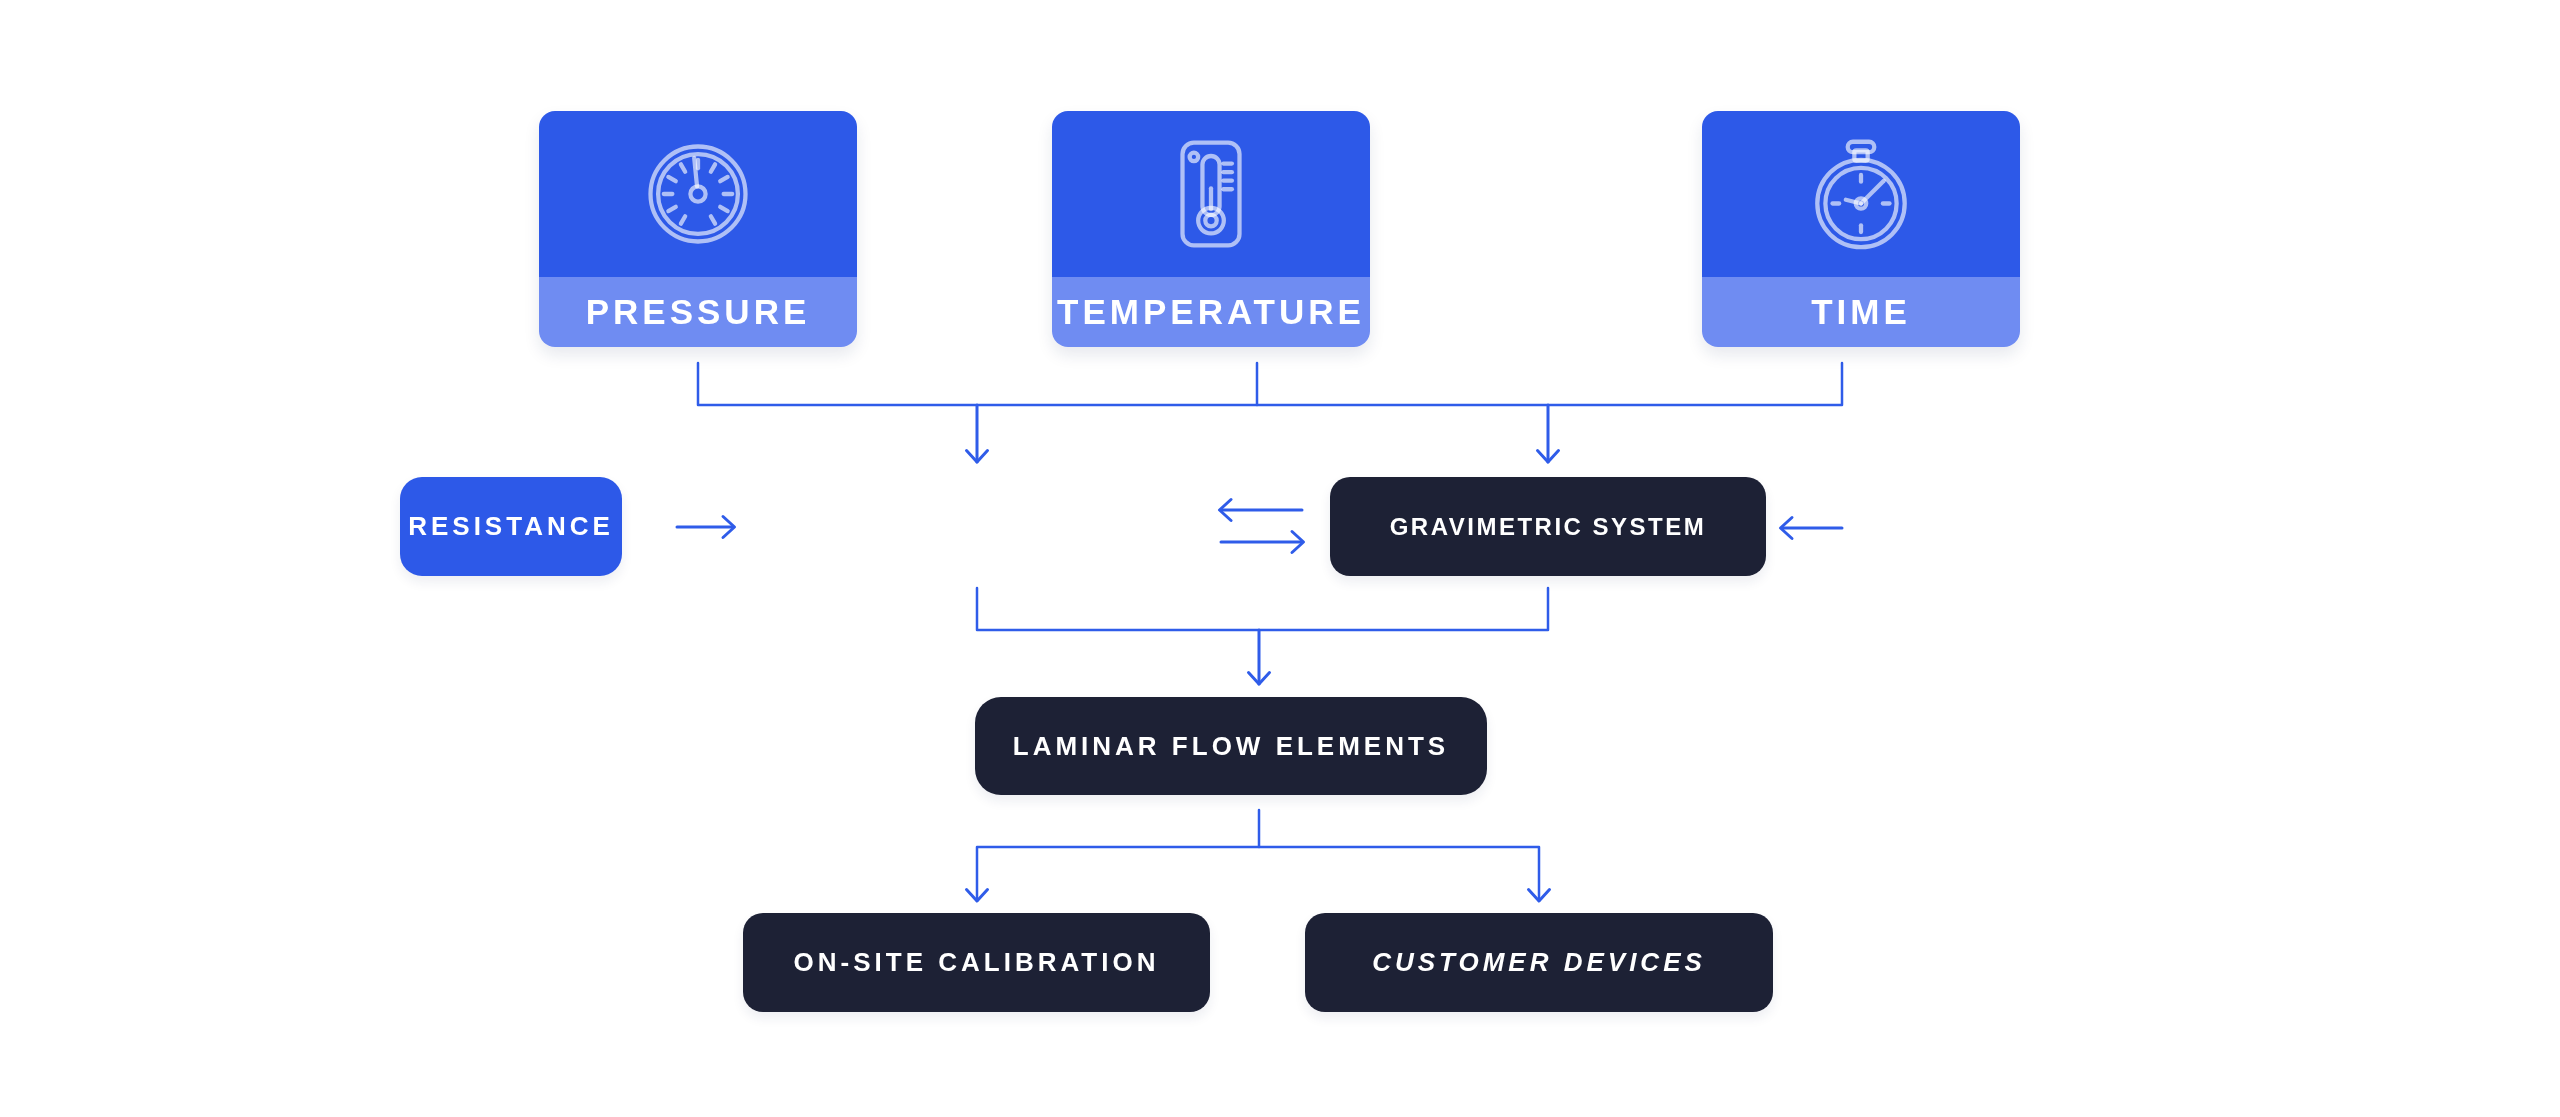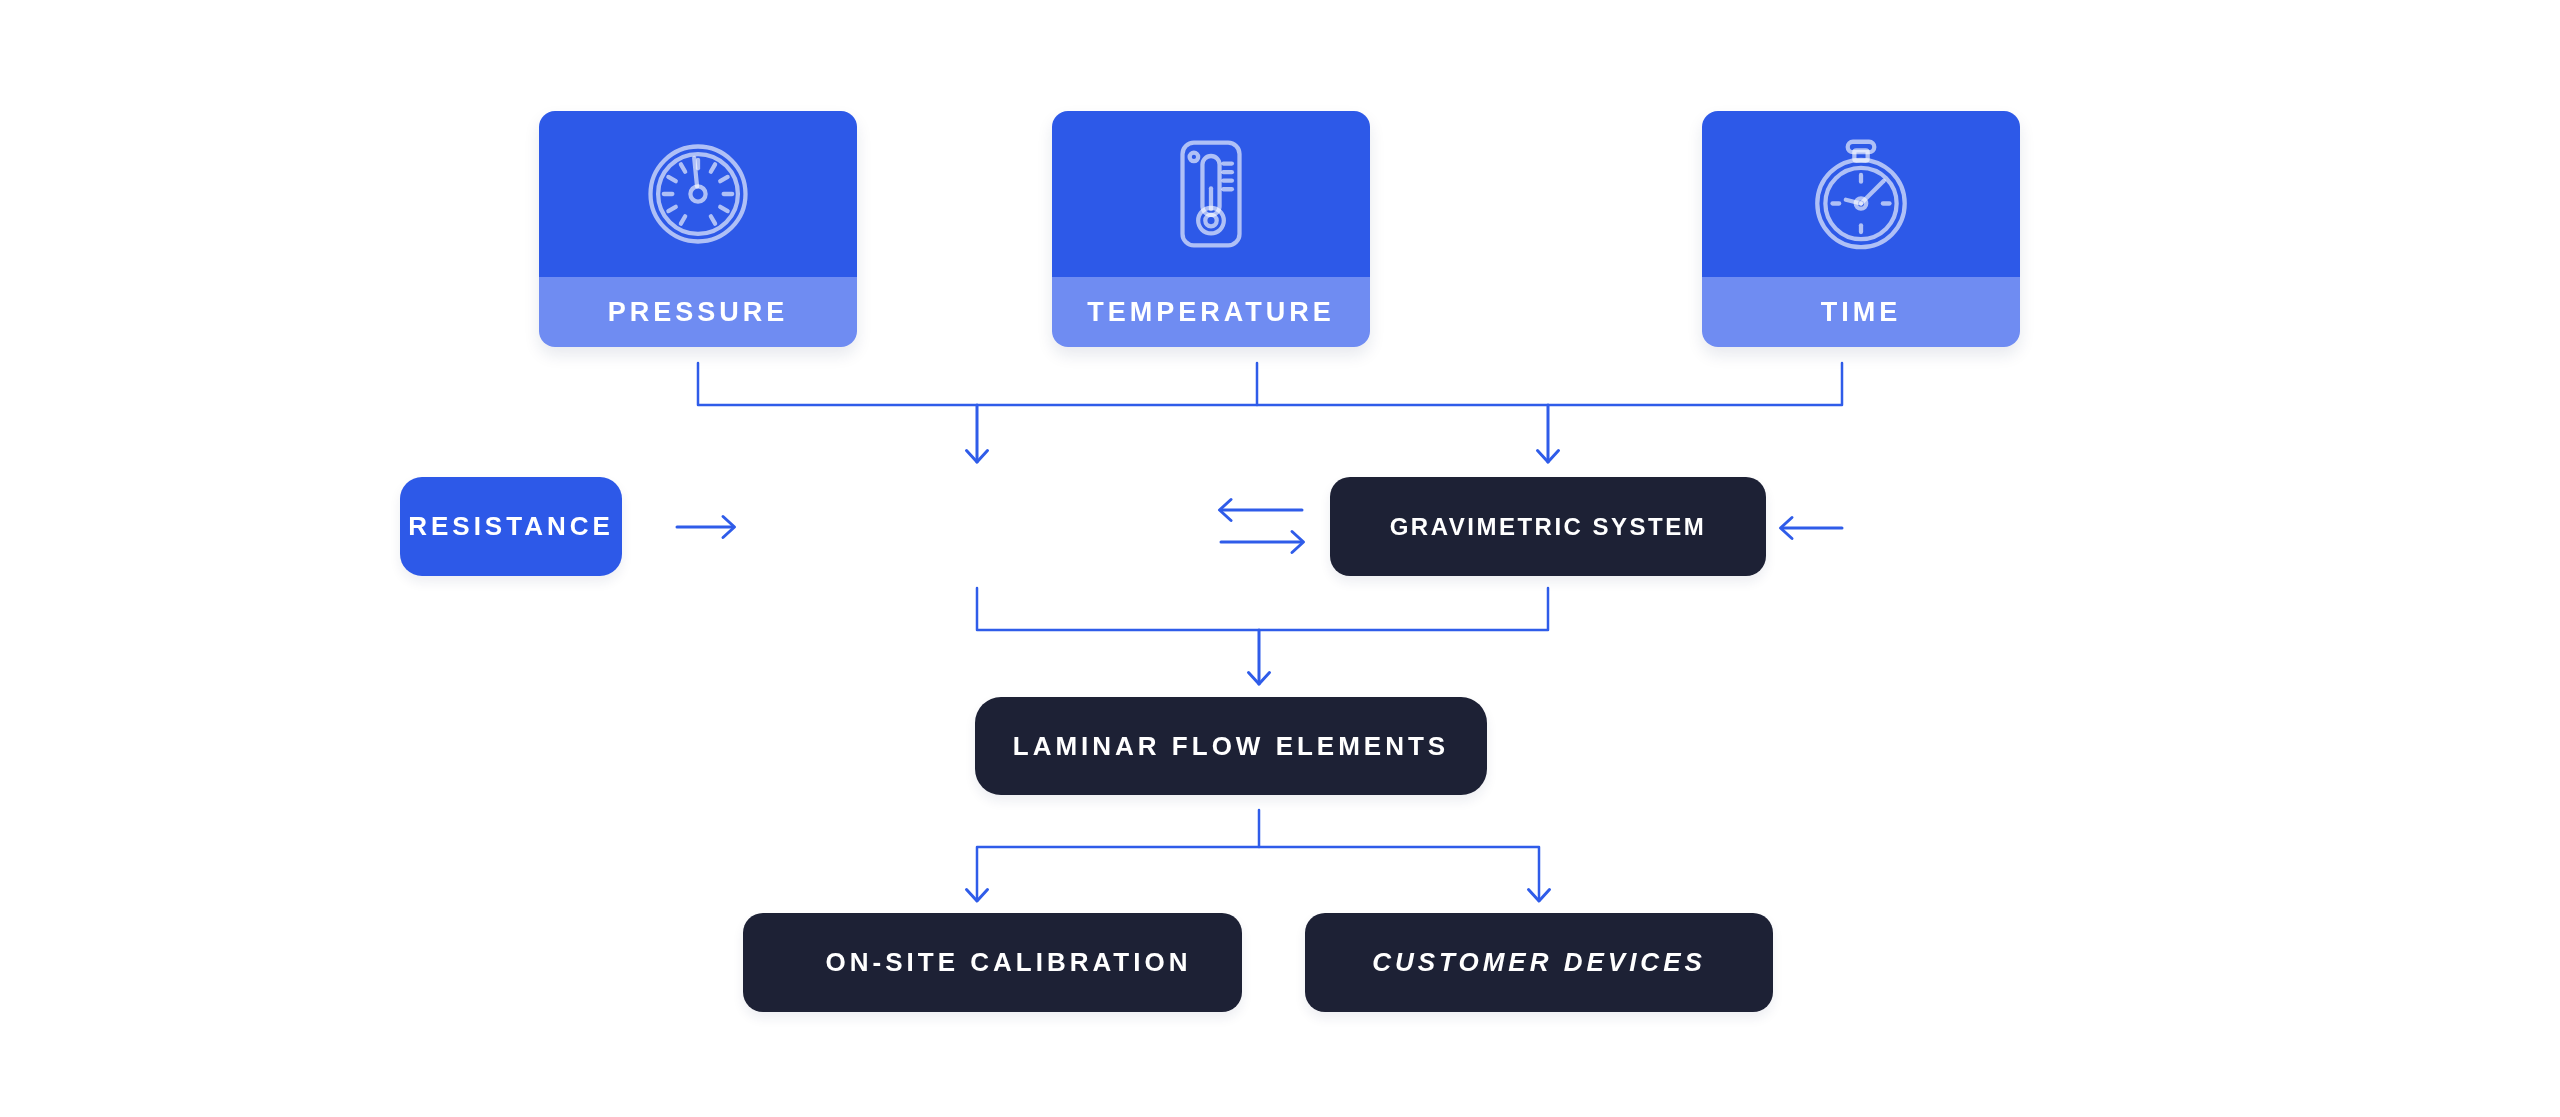--- a/index.html
+++ b/index.html
@@ -49,21 +49,21 @@
     stroke-linejoin: round;
   }
   .card-strip {
     height: 70px;
     flex: 0 0 70px;
     background: var(--light-blue, #6f8cf2);
     display: flex;
     align-items: center;
     justify-content: center;
     color: var(--label-white, #ffffff);
-    font-size: 27px;
+    font-size: 35px;
     font-weight: bold;
     letter-spacing: 4px;
   }
   #card-pressure    { left: 539px;  top: 111px; }
   #card-temperature { left: 1052px; top: 111px; }
   #card-time        { left: 1702px; top: 111px; }
 
   
   .node {
     position: absolute;
@@ -79,21 +79,21 @@
   }
   .node.blue { background: var(--primary-blue, #2d59e8); border-radius: 22px; }
   .node.dark { background: var(--dark-navy, #1d2135); }
 
   #node-resistance  { left: 400px;  top: 477px; width: 222px; height: 99px; }
   #node-bell-prover { left: 757px;  top: 477px; width: 440px; height: 99px; }
   #node-gravimetric { left: 1330px; top: 477px; width: 436px; height: 99px;
                       font-size: 24px; letter-spacing: 2.5px; }
   #node-mass        { left: 1859px; top: 477px; width: 258px; height: 99px; }
   #node-laminar     { left: 975px;  top: 697px; width: 512px; height: 98px; border-radius: 26px; }
-  #node-onsite      { left: 743px;  top: 913px; width: 467px; height: 99px; padding-left: 32px; }
+  #node-onsite      { left: 743px;  top: 913px; width: 467px; height: 99px; }
   #node-customer    { left: 1305px; top: 913px; width: 468px; height: 99px; font-style: italic; }
 </style>
 </head>
 <body>
 
 <div class="canvas">
 
   <svg class="connectors" viewBox="0 0 2560 1117" xmlns="http://www.w3.org/2000/svg">
     <g stroke="#2f5ce9" fill="none" stroke-linecap="round" stroke-linejoin="round">
 

